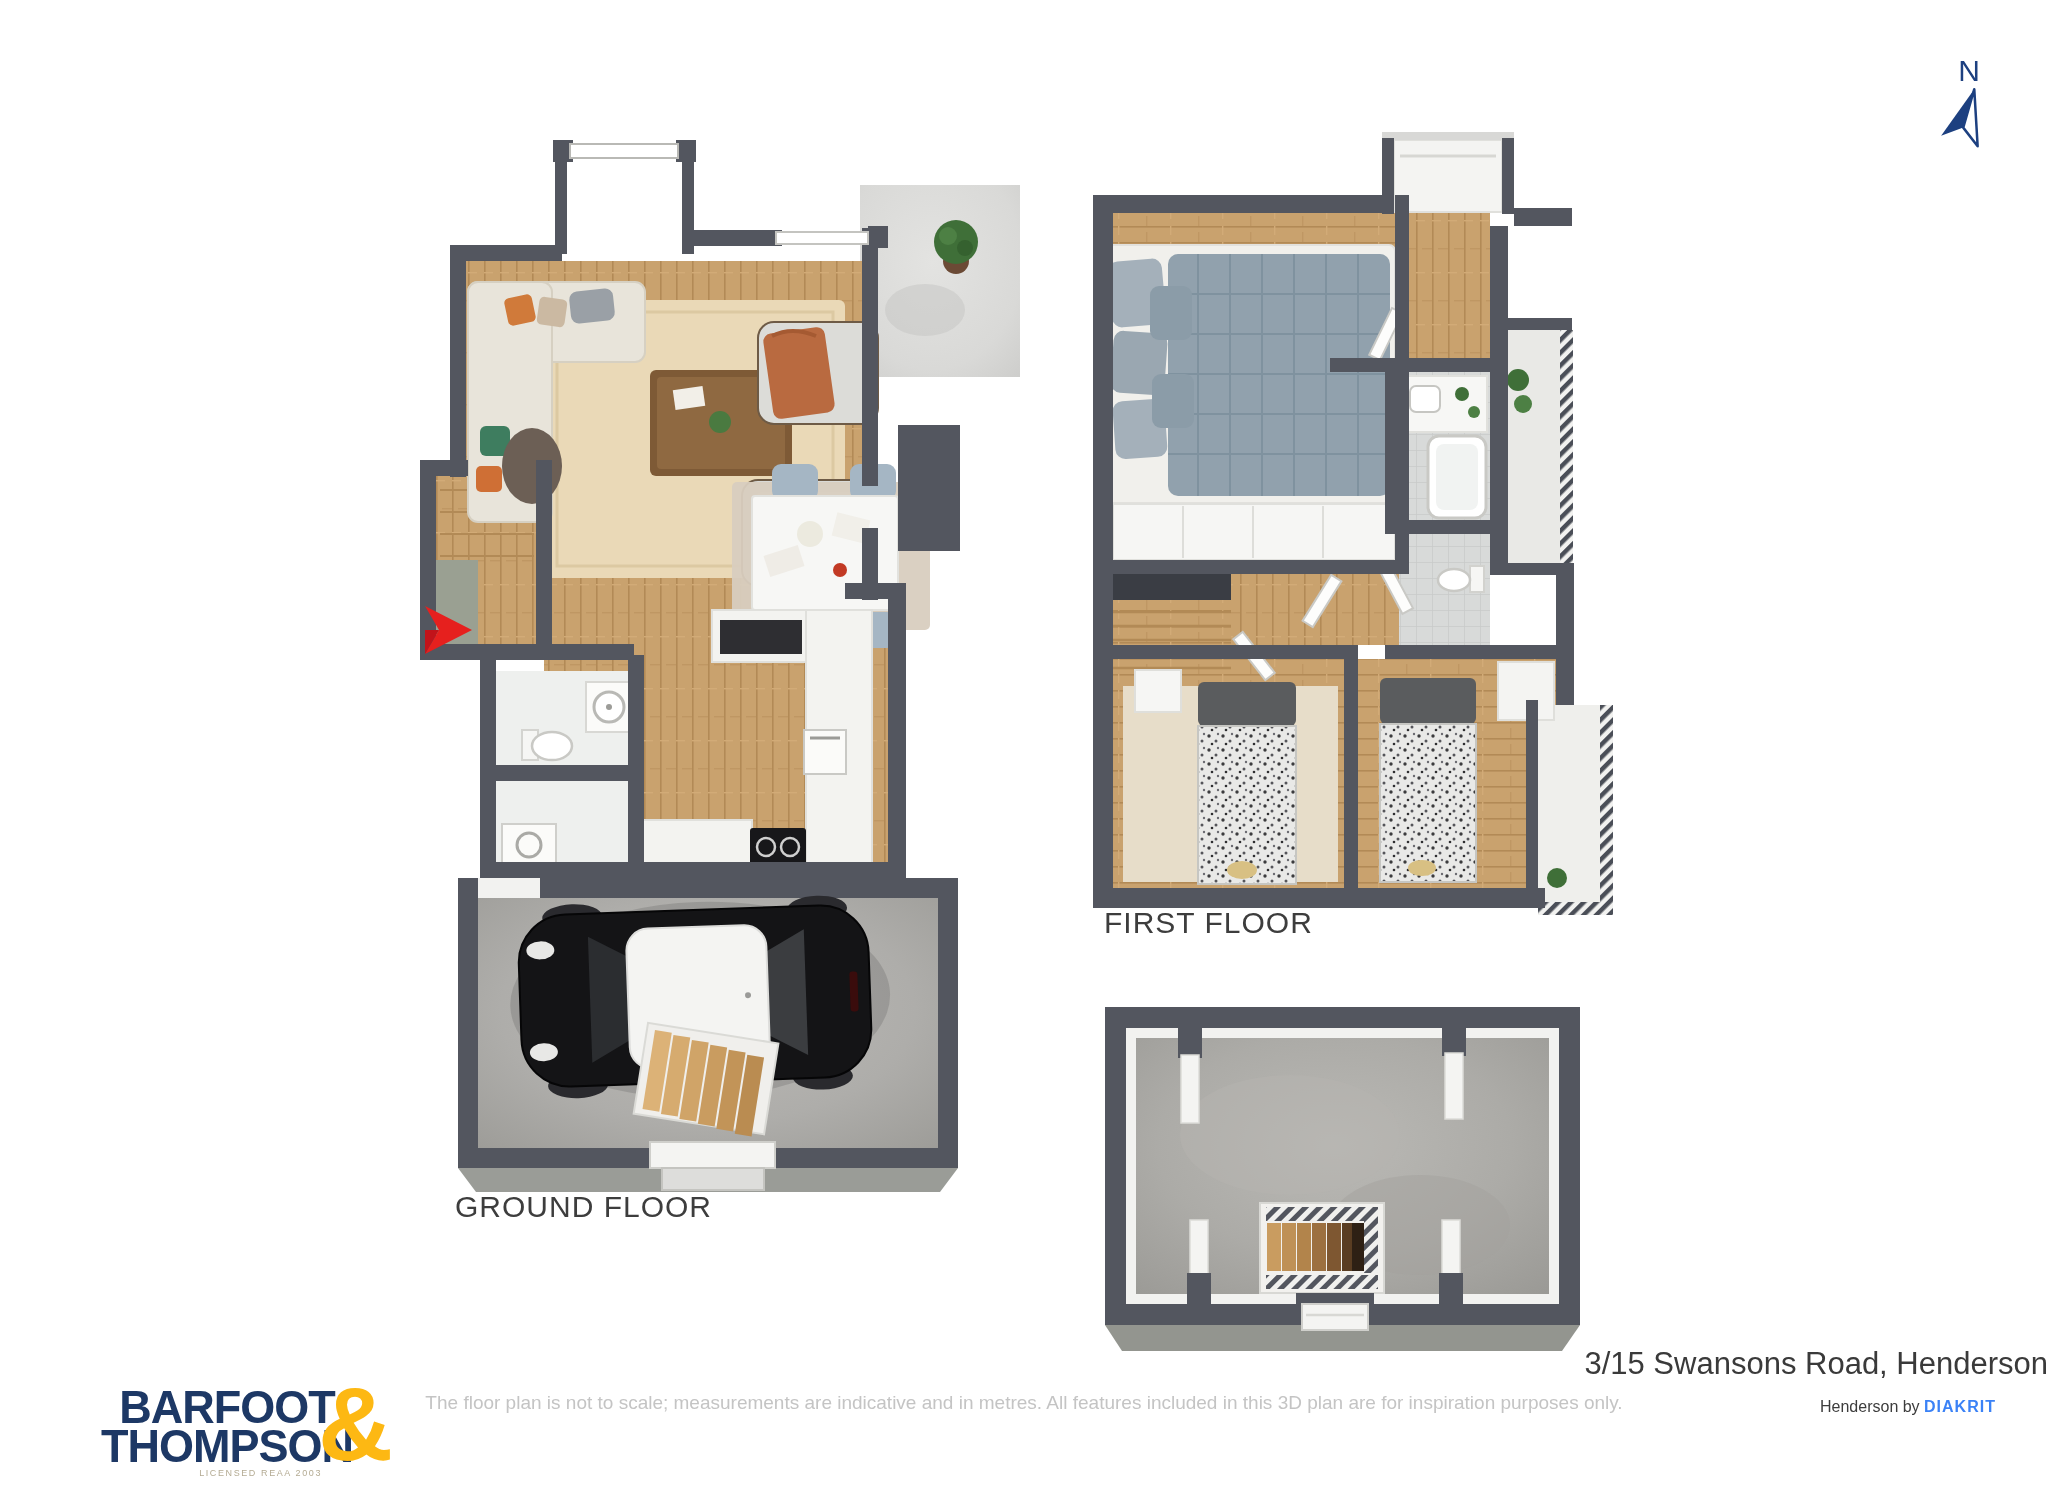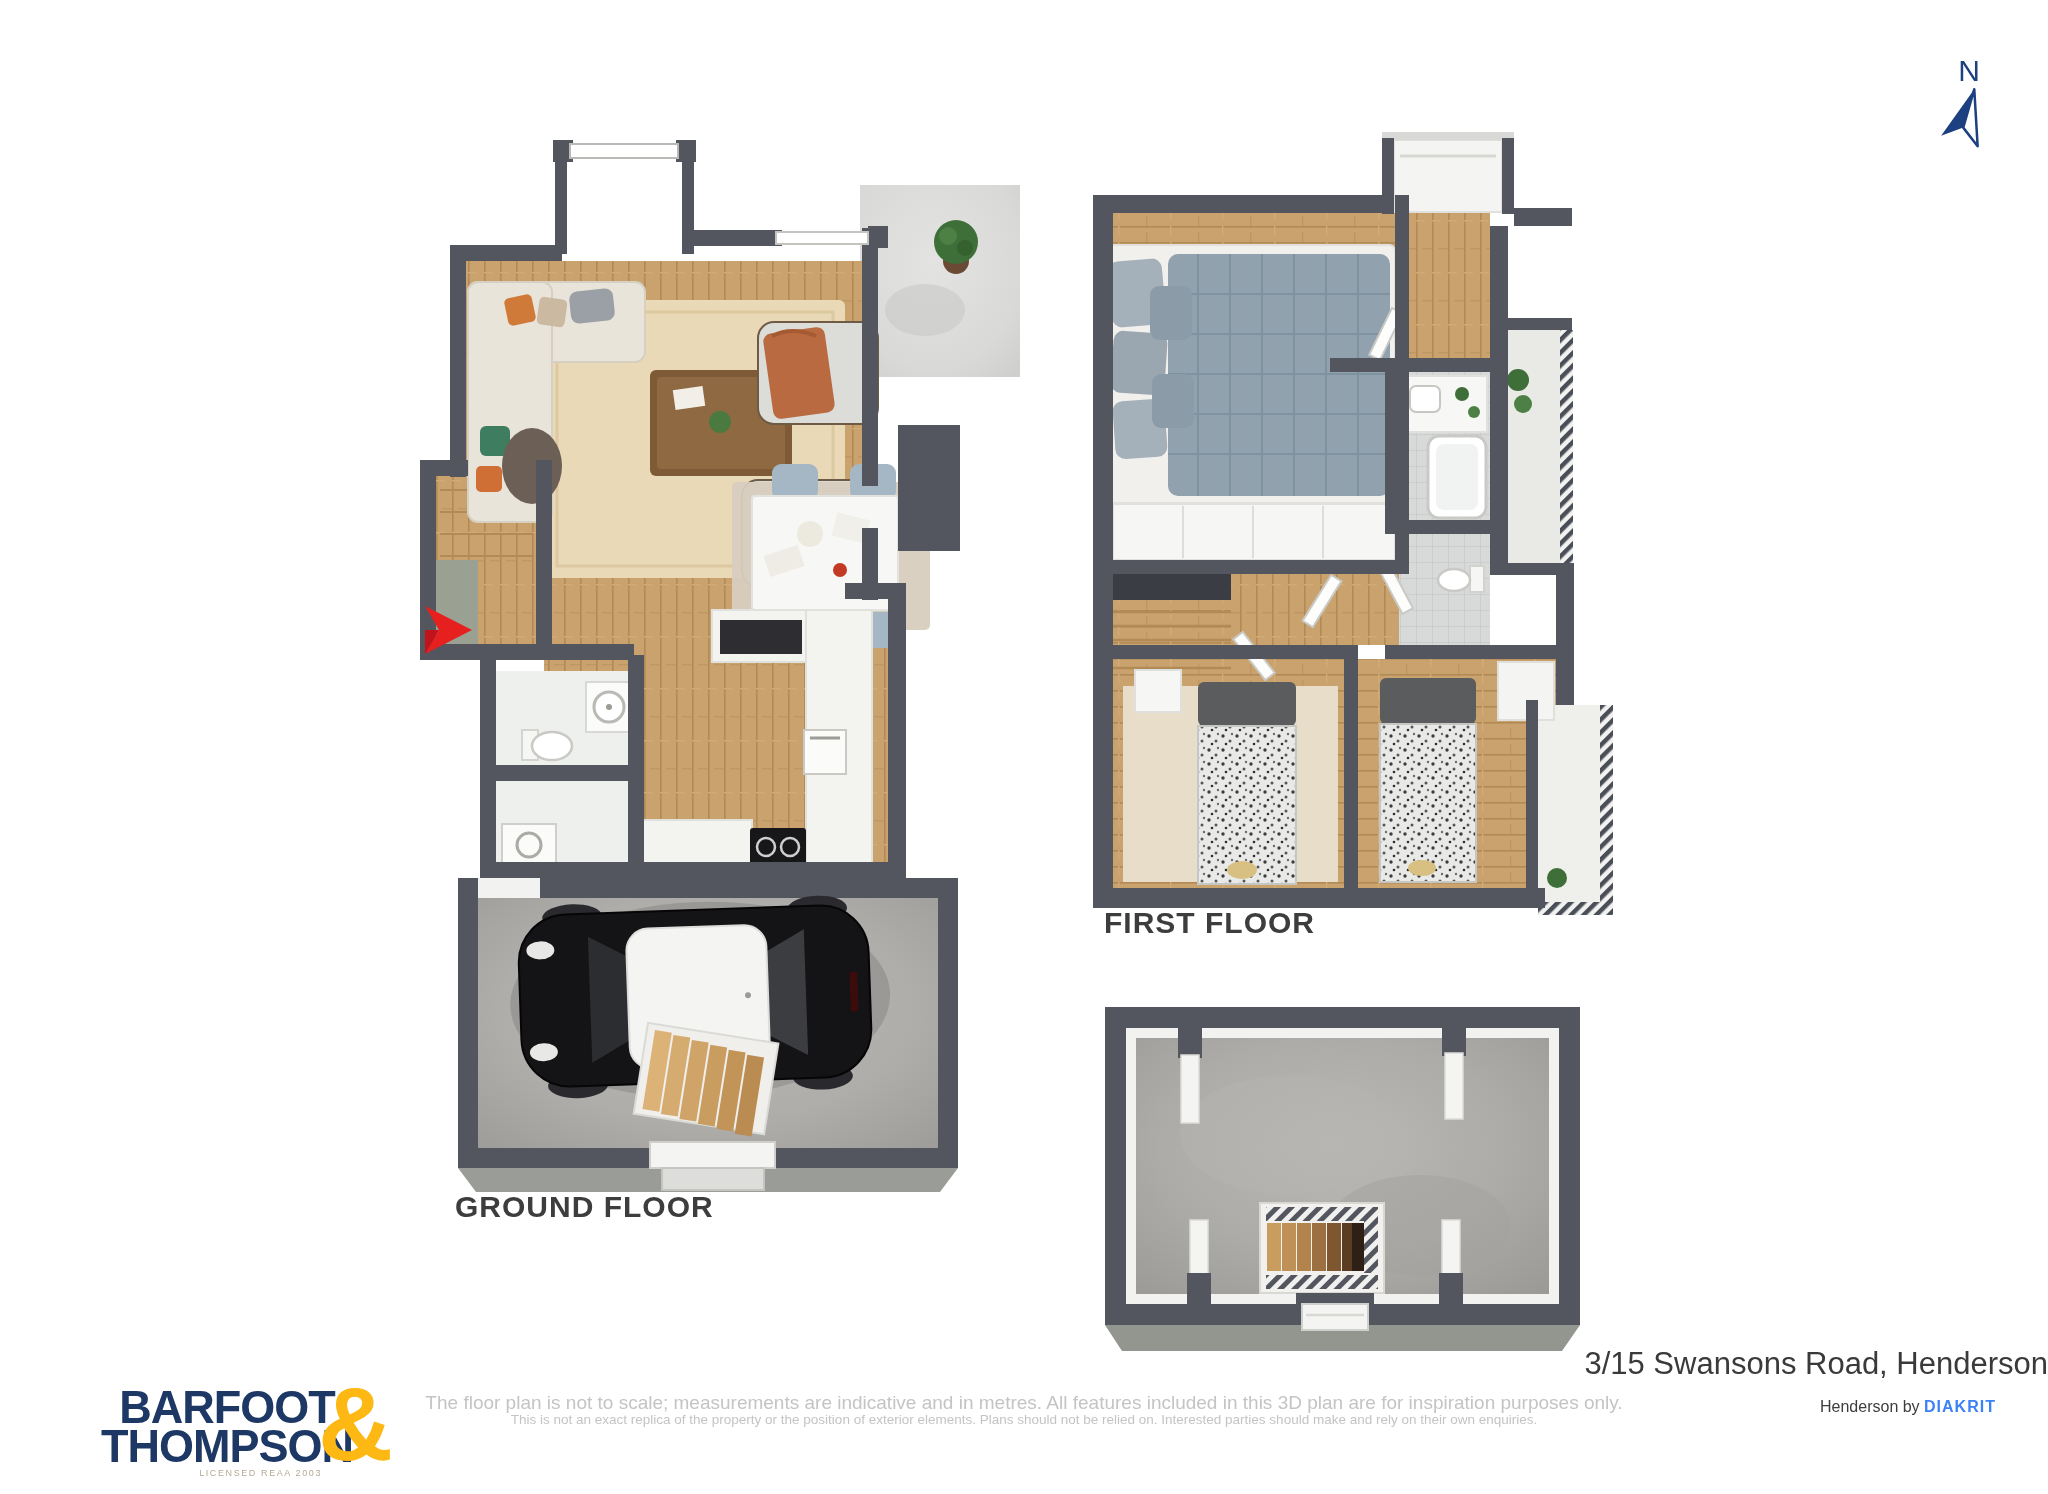--- a/index.html
+++ b/index.html
@@ -5,21 +5,21 @@
   html,body{margin:0;padding:0;background:#ffffff;}
   .canvas{
     position:relative;width:2048px;height:1494px;background:#ffffff;overflow:hidden;
     font-family:"Liberation Sans", sans-serif;
   }
   .abs{position:absolute;}
   
   .compass{left:1926px;top:56px;width:80px;height:100px;text-align:center;}
   .compass .n{display:block;color:#1d4080;font-size:30px;font-weight:400;line-height:30px;margin-left:6px;}
   
-  .floor-label{color:#3d3d3d;font-size:30px;font-weight:700;letter-spacing:1px;white-space:nowrap;}
+  .floor-label{color:#3d3d3d;font-size:30px;font-weight:400;letter-spacing:1px;white-space:nowrap;}
   .lbl-first{left:1104px;top:906px;}
   .lbl-ground{left:455px;top:1190px;}
   
   .logo{left:98px;top:1388px;width:258px;}
   .logo .l1,.logo .l2{display:block;text-align:center;color:#1d3865;font-weight:700;font-size:45px;line-height:0.86;letter-spacing:-1px;transform:scaleY(1.04);}
   .logo .amp{position:absolute;left:220px;top:-16px;color:#fdb813;font-size:104px;font-weight:700;line-height:1;}
   .logo .tagline{position:absolute;right:34px;top:80px;color:#b4ab93;font-size:9px;letter-spacing:1.6px;white-space:nowrap;}
   .address{left:0;right:0;top:1346px;text-align:right;color:#3a3a3a;font-size:31px;}
   .disc1{left:0;right:0;top:1392px;text-align:center;color:#c4c4c4;font-size:19px;}
   .disc2{left:0;right:0;top:1412px;text-align:center;color:#c4c4c4;font-size:13.5px;}
@@ -429,17 +429,16 @@
 
   <div class="abs logo">
     <span class="l1">BARFOOT</span>
     <span class="l2">THOMPSON</span>
     <span class="amp">&amp;</span>
     <span class="tagline">LICENSED REAA 2003</span>
   </div>
 
   <div class="abs address">3/15 Swansons Road, Henderson</div>
   <div class="abs disc1">The floor plan is not to scale; measurements are indicative and in metres. All features included in this 3D plan are for inspiration purposes only.</div>
-  <div class="abs disc2">This is not an exact replica of the property or the position of exterior elements. Plans should not be relied on. Interested parties should make and rely on their own enquiries.</div>
 
   <div class="abs produced"><span>Henderson by </span><b>DIAKRIT</b></div>
 
 </div>
 
 </body></html>

